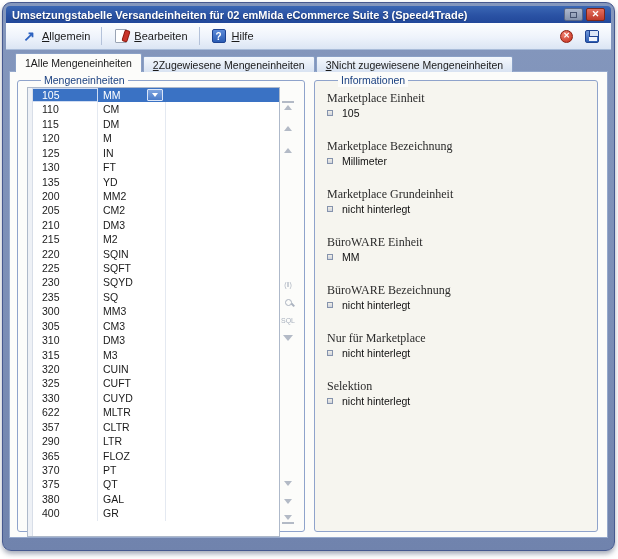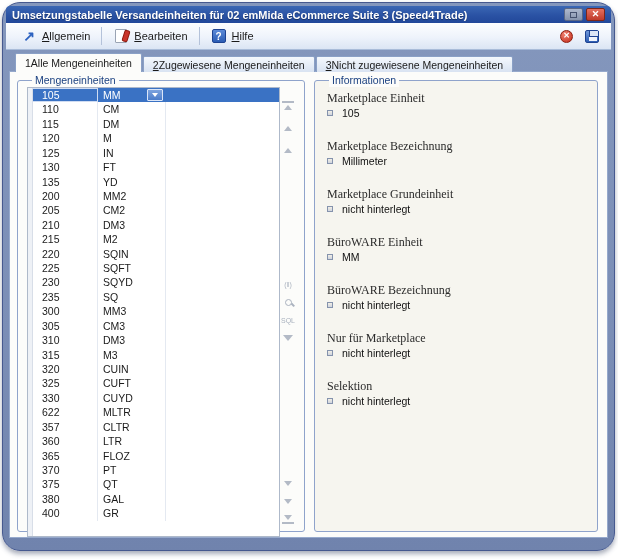--- a/index.html
+++ b/index.html
@@ -1,20 +1,20 @@
 <!DOCTYPE html>
 <html><head>
 <meta charset="utf-8">
 <style>
   html,body{margin:0;padding:0;background:#ffffff;}
   *{box-sizing:border-box;}
   .viewport{position:relative;width:618px;height:559px;background:#fff;overflow:hidden;
     font-family:"Liberation Sans", sans-serif;font-size:11px;color:#1a1a1a;}
   
-  .win{position:absolute;left:2px;top:2px;width:613px;height:549px;border-radius:18px;
+  .win{position:absolute;left:2px;top:2px;width:613px;height:549px;border-radius:9px;
     background:linear-gradient(180deg,#8497bd 0%,#7b8eb6 60%,#7083ad 100%);
     border:1px solid #46598f;box-shadow:0 3px 5px rgba(60,70,100,.45);}
   
   .titlebar{position:absolute;left:3px;right:3px;top:3px;height:17px;border-radius:4px 4px 0 0;
     background:linear-gradient(180deg,#3b67b4 0%,#2a52a4 55%,#22489a 100%);
     display:flex;align-items:center;padding:0 6px;}
   .title-text{color:#fff;font-weight:bold;font-size:11px;text-shadow:0 1px 1px rgba(0,0,0,.4);
     white-space:nowrap;overflow:hidden;flex:1;}
   .winbtns{display:flex;gap:3px;}
   .winbtn{width:19px;height:13px;border-radius:2px;display:flex;align-items:center;justify-content:center;
@@ -41,21 +41,21 @@
   .tabstrip{position:absolute;left:12px;top:50px;height:19px;display:flex;align-items:flex-end;z-index:3;}
   .tab{height:16px;display:flex;align-items:center;padding:0 9px;margin-right:1px;
     border:1px solid #8aa0c6;border-bottom:none;border-radius:2px 2px 0 0;font-size:10.5px;
     background:linear-gradient(180deg,#f4f8fd,#d9e3f2);cursor:default;white-space:nowrap;}
   .tab.active{height:19px;background:#fcfcfa;font-size:10.5px;z-index:4;}
   .tab u{text-decoration:underline;}
   
   .content{position:absolute;left:6px;right:6px;top:68px;bottom:12px;background:#fcfcfa;
     border:1px solid #96a9cc;z-index:2;}
   .groupbox{position:absolute;border:1px solid #8fa3cb;border-radius:3px;}
-  .grouplabel{position:absolute;top:-7px;left:14px;background:#fcfcfa;padding:0 3px;
+  .grouplabel{position:absolute;top:-7px;left:23px;background:#fcfcfa;padding:0 3px;
     color:#1a4080;font-size:10.5px;line-height:13px;}
   .gb-units{left:7px;top:8px;width:288px;bottom:5px;background:#fcfcfa;}
   .gb-info{left:304px;top:8px;right:9px;bottom:5px;background:#f6f5ef;}
   
   .utable{position:absolute;left:9px;top:6px;width:253px;height:450px;background:#fff;
     border:1px solid #aeb9ca;display:flex;flex-direction:column;}
   .indicator-strip{position:absolute;left:0;top:0;bottom:0;width:5px;background:#eef1f6;border-right:1px solid #d8dee8;}
   .thead{display:flex;height:16px;align-items:center;font-weight:bold;font-size:10.5px;flex:0 0 16px;
     border-bottom:1px solid #e7ebf2;}
   .c1{width:70px;padding-left:14px;}
@@ -363,21 +363,21 @@
 
   <div class="trow">
     <span class="c1">357</span>
     <span class="c2"><span class="val">CLTR</span>
       
     </span>
     <span class="c3"></span>
   </div>
 
   <div class="trow">
-    <span class="c1">360</span>
+    <span class="c1">290</span>
     <span class="c2"><span class="val">LTR</span>
       
     </span>
     <span class="c3"></span>
   </div>
 
   <div class="trow">
     <span class="c1">365</span>
     <span class="c2"><span class="val">FLOZ</span>
       

